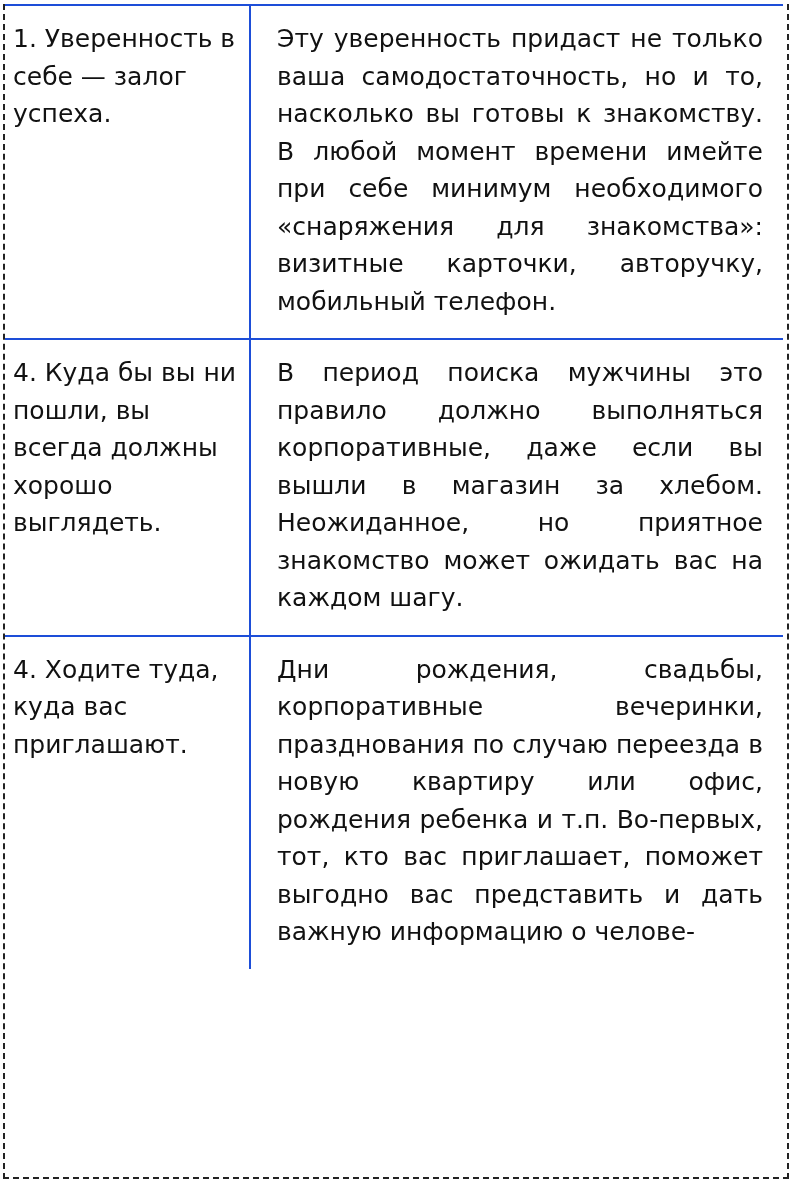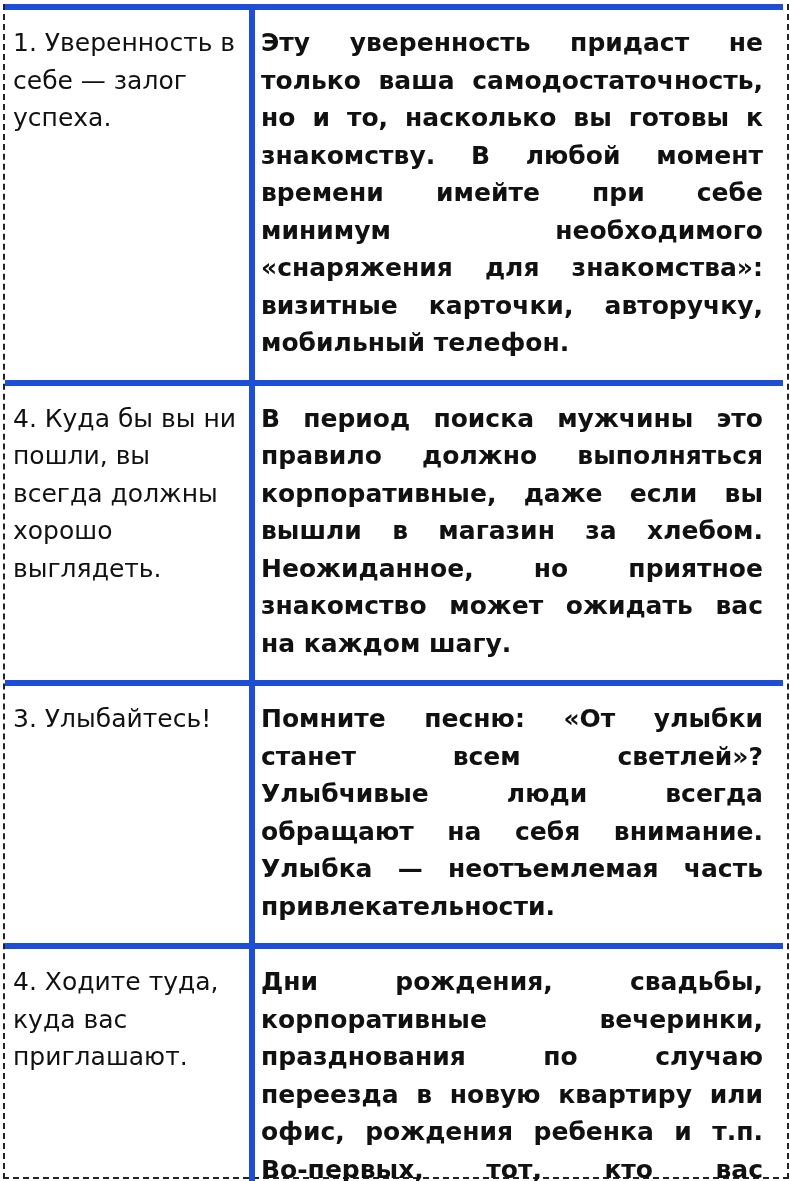--- a/index.html
+++ b/index.html
@@ -1,26 +1,26 @@
 <!DOCTYPE html>
 <html><head>
 <meta charset="utf-8">
 <style>
   html, body { margin:0; padding:0; background:#fff; }
   body { width:790px; height:1181px; position:relative; overflow:hidden;
          font-family:"DejaVu Sans", sans-serif; color:#111; }
   .frame { position:absolute; left:3px; top:4px; width:782px; height:1173px;
            border-left:2px dashed #222; border-right:2px dashed #222; border-bottom:2px dashed #222; }
   table { position:absolute; left:5px; top:4px; border-collapse:collapse; width:778px; }
-  td, th { border:6px solid #1d4ed8; vertical-align:top; }
+  td, th { border:2px solid #1d4ed8; vertical-align:top; }
   th { height:66px; font-size:24px; font-weight:bold; text-align:left; padding:0 0 0 8px; vertical-align:middle; }
   th.c2 { text-align:center; padding:0; }
   td { font-size:25px; line-height:37.5px; padding:14px 10px 18px 8px; }
   td.c1 { width:226px; }
-  td.c2 { padding:14px 20px 18px 6px; text-align:justify; hyphens:manual;font-weight:bold; }
+  td.c2 { padding:14px 20px 18px 26px; text-align:justify; hyphens:manual; }
   tr.r1 td { height:278px; }
   tr.r2 td { height:224px; }
   tr.r3 td { height:186px; }
   tr.r4 td { height:290px; border-bottom:none; }
   table { border-top:2px solid #333; }
   tr:first-child th { border-left:none; border-top:2px solid #333; }
   td.c1, th.c1 { border-left:none; }
   td.c2, th.c2 { border-right:none; }
 </style>
 </head>
@@ -31,22 +31,18 @@
 <table>
   <tbody>
   <tr class="r1">
     <td class="c1">1. Уверенность в себе — залог успеха.</td>
     <td class="c2">Эту уверенность придаст не только ваша самодостаточность, но и то, насколько вы готовы к знакомству. В любой момент времени имейте при себе минимум необходимого «снаряжения для знакомства»: визитные карточки, авторучку, мобильный телефон.</td>
   </tr>
   <tr class="r2">
     <td class="c1">4. Куда бы вы ни пошли, вы всегда должны хорошо выглядеть.</td>
     <td class="c2">В период поиска мужчины это правило должно выполняться корпоративные, даже если вы вышли в магазин за хлебом. Неожиданное, но приятное знакомство может ожидать вас на каждом шагу.</td>
   </tr>
-  <tr class="r3">
-    <td class="c1">3. Улыбайтесь!</td>
-    <td class="c2">Помните песню: «От улыбки станет всем светлей»? Улыбчивые люди всегда обращают на себя внимание. Улыбка — неотъемлемая часть привлекательности.</td>
-  </tr>
   <tr class="r4">
     <td class="c1">4. Ходите туда, куда вас приглашают.</td>
     <td class="c2">Дни рождения, свадьбы, корпоративные вечеринки, празднования по случаю переезда в новую квартиру или офис, рождения ребенка и т.п. Во-первых, тот, кто вас приглашает, поможет выгодно вас представить и дать важную информацию о челове-</td>
   </tr>
 </tbody>
   </table>
 
 </body></html>

